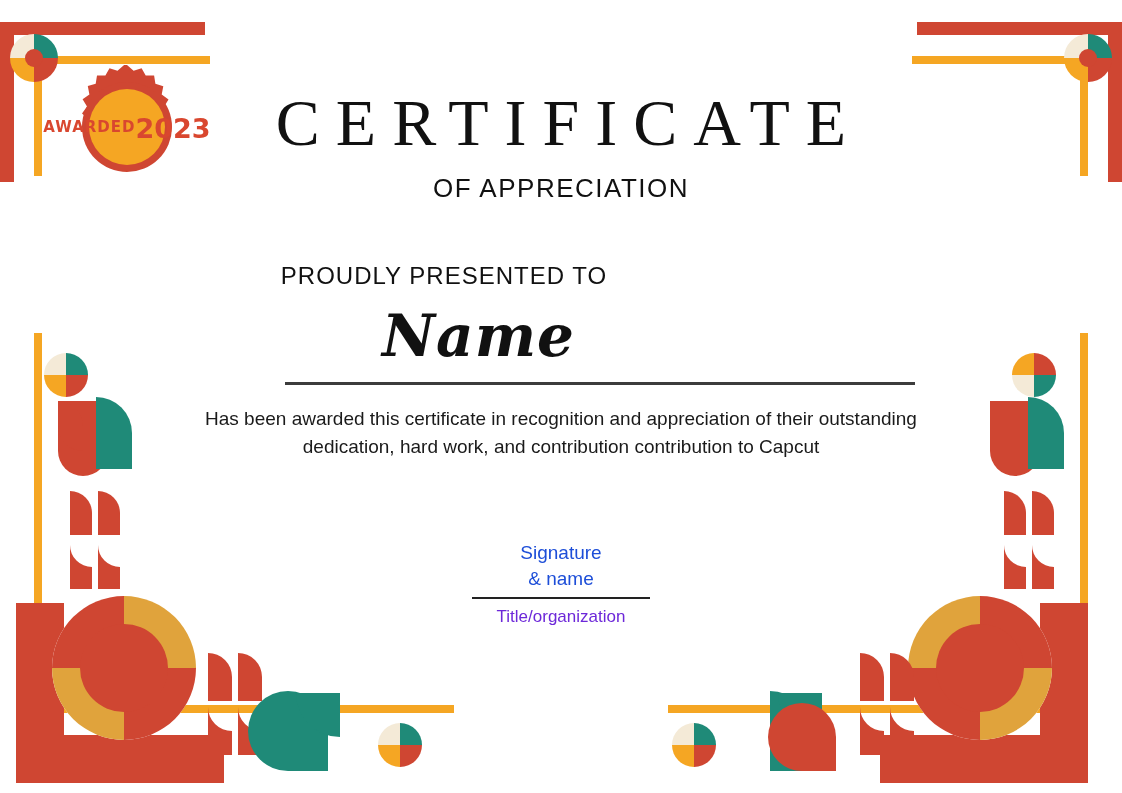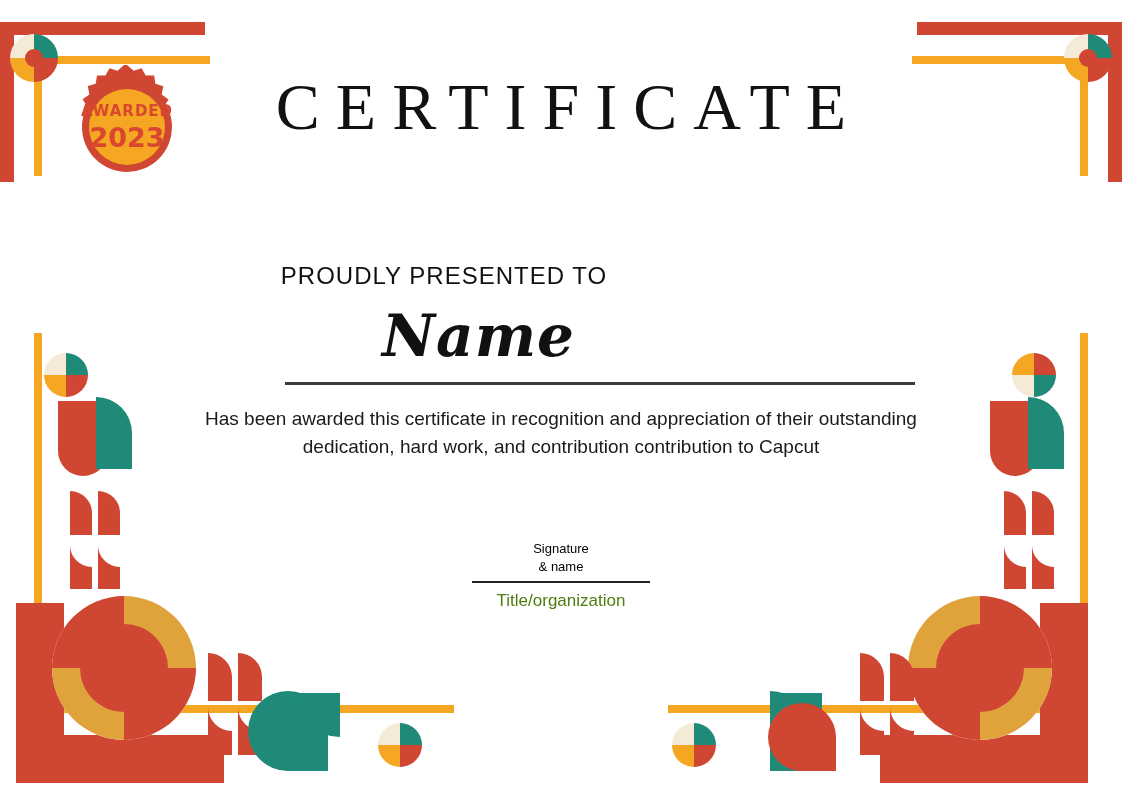--- a/index.html
+++ b/index.html
@@ -24,21 +24,21 @@
     top: 72px;
     left: 0;
     width: 1122px;
     text-align: center;
   }
   .cert-title {
     font-family: "Liberation Serif", serif;
     font-size: 66px;
     letter-spacing: 16px;
     color: #111111;
-    margin: 0;
+    margin: 16px;
     padding-left: 16px;
     font-weight: 400;
     line-height: 1.05;
   }
   .cert-subtitle {
     font-family: "Liberation Sans", sans-serif;
     font-size: 26px;
     letter-spacing: 1.5px;
     color: #111111;
     margin: 6px 0 0 0;
@@ -92,50 +92,50 @@
 
   
   .sig-block {
     position: absolute;
     top: 540px;
     left: 431px;
     width: 260px;
     text-align: center;
   }
   .sig-name {
-    font-size: 13px;
-    color: #000000;
+    font-size: 19px;
+    color: #1d4ed8;
     line-height: 1.35;
     text-align: center;
   }
   .sig-rule {
     margin: 6px auto 0 auto;
     width: 178px;
     height: 1.5px;
     background: #222222;
   }
   .sig-title {
     margin-top: 8px;
     font-size: 17px;
-    color: #4d7c0f;
+    color: #6d28d9;
   }
 
   
   .badge {
     position: absolute;
     top: 62px;
     left: 62px;
     width: 130px;
     height: 130px;
   }
   .badge-text {
     position: absolute;
     inset: 0;
     display: flex;
-    flex-direction: column;
+    flex-direction: row;
     align-items: center;
     justify-content: center;
     pointer-events: none;
   }
   .badge-awarded {
     font-size: 15px;
     font-weight: bold;
     letter-spacing: 1px;
     color: #d9472f;
     font-family: "DejaVu Sans", sans-serif;
@@ -193,20 +193,21 @@
       </g>
     </svg>
     <div class="badge-text">
       <div class="badge-awarded">AWARDED</div>
       <div class="badge-year">2023</div>
     </div>
   </div>
 
   <div class="title-block">
     <h1 class="cert-title">CERTIFICATE</h1>
+    <div class="cert-subtitle">OF APPRECIATION</div>
   </div>
 
   <div class="presented-to">PROUDLY PRESENTED TO</div>
   <div class="recipient-name">Name</div>
   <div class="name-rule"></div>
   <div class="body-text">Has been awarded this certificate in recognition and appreciation of their outstanding dedication, hard work, and contribution contribution to Capcut</div>
 
   <div class="sig-block">
     <div class="sig-name">
       <div>Signature</div>

